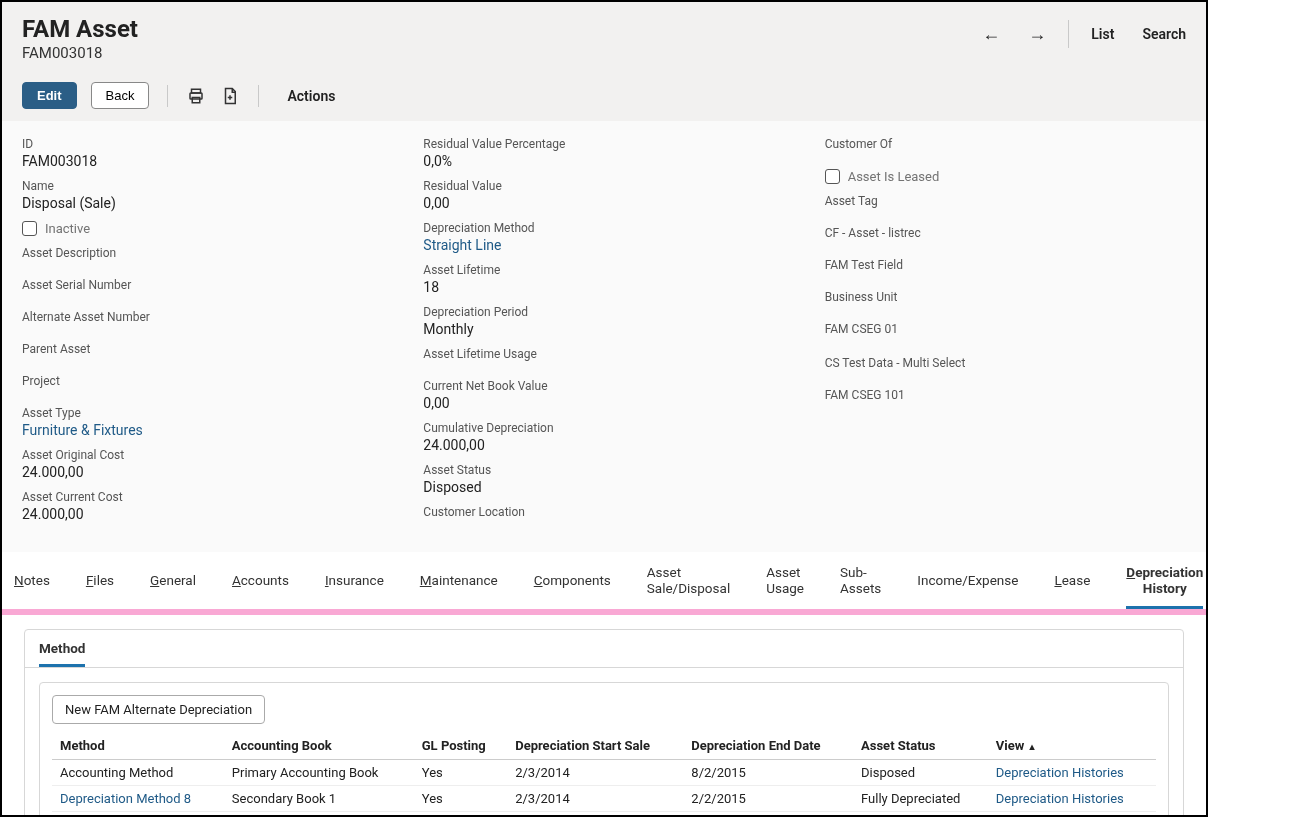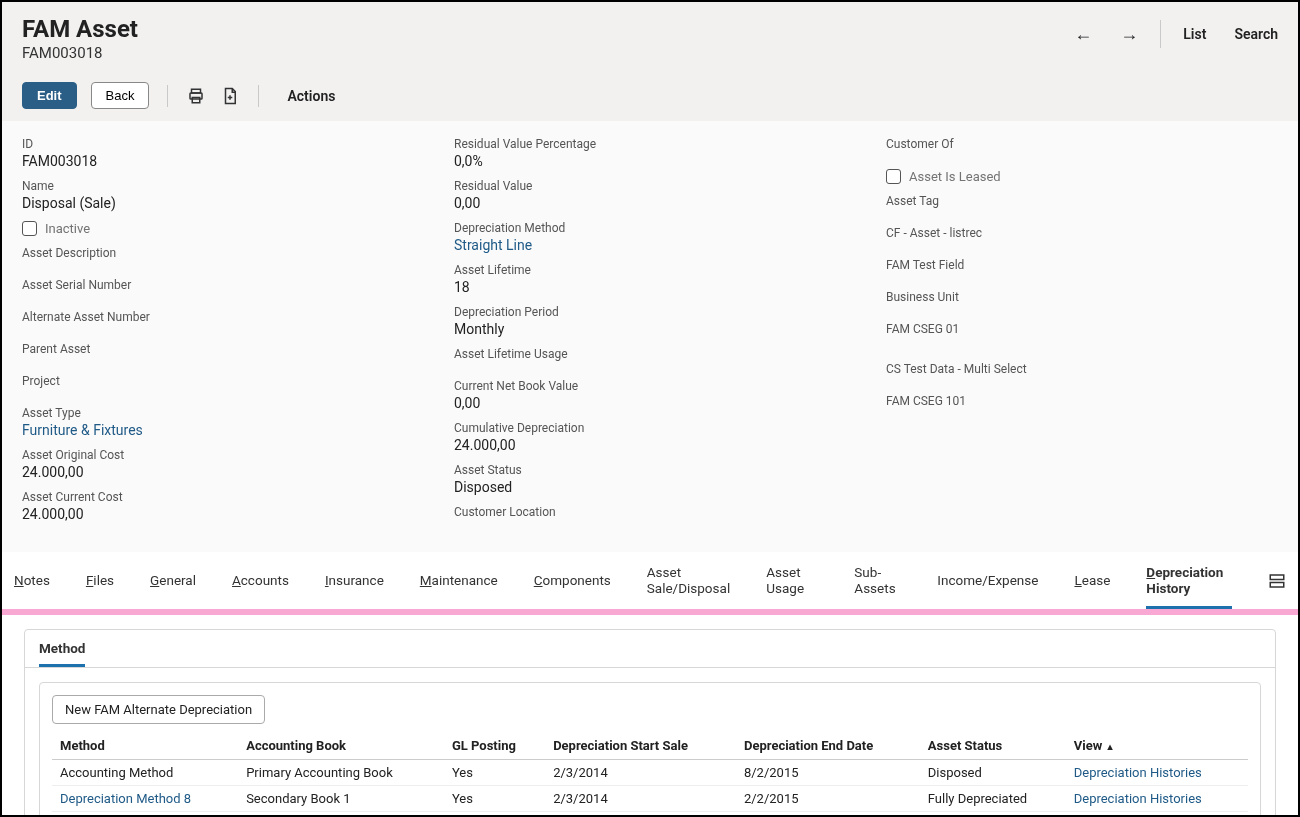--- a/index.html
+++ b/index.html
@@ -3,21 +3,21 @@
 <meta charset="utf-8">
 <style>
 * { box-sizing: border-box; margin: 0; padding: 0; }
 body {
   font-family: -apple-system, BlinkMacSystemFont, "Segoe UI", Roboto, Arial, sans-serif;
   font-size: 13px;
   color: #222;
   background: #fff;
 }
 .frame {
-  width: 1300px;
+  width: 1208px;
   height: 817px;
   border: 2px solid #000;
   overflow: hidden;
   position: relative;
   display: flex;
   flex-direction: column;
 }
 .header-region {
   background: #f2f1f0;
   padding: 14px 20px 0 20px;
@@ -147,20 +147,21 @@
 .tab {
   padding: 12px 0 10px 0;
   font-size: 13.5px;
   color: #333;
   cursor: pointer;
   border-bottom: 3px solid transparent;
 }
 .tab.active {
   font-weight: 700;
   border-bottom-color: #1d72ad;
+  text-align: center;
 }
 .tab .ul { text-decoration: underline; text-decoration-thickness: 1px; }
 .tabs-icon {
   margin-left: auto;
   cursor: pointer;
   display: inline-flex;
 }
 .subtab-area {
   padding: 14px 22px 20px 22px;
 }
@@ -363,21 +364,21 @@
         </div>
       <div class="field" style="margin-top:18px">
           <div class="field-label">FAM Test Field</div>
         </div>
       <div class="field" style="margin-top:18px">
           <div class="field-label">Business Unit</div>
         </div>
       <div class="field" style="margin-top:18px">
           <div class="field-label">FAM CSEG 01</div>
         </div>
-      <div class="field" style="margin-top:26px">
+      <div class="field" style="margin-top:20px">
           <div class="field-label">CS Test Data - Multi Select</div>
         </div>
       <div class="field" style="margin-top:18px">
           <div class="field-label">FAM CSEG 101</div>
         </div>
     </div>
   </div>
 
   <div class="tabs-row" id="tabs-row">
 

